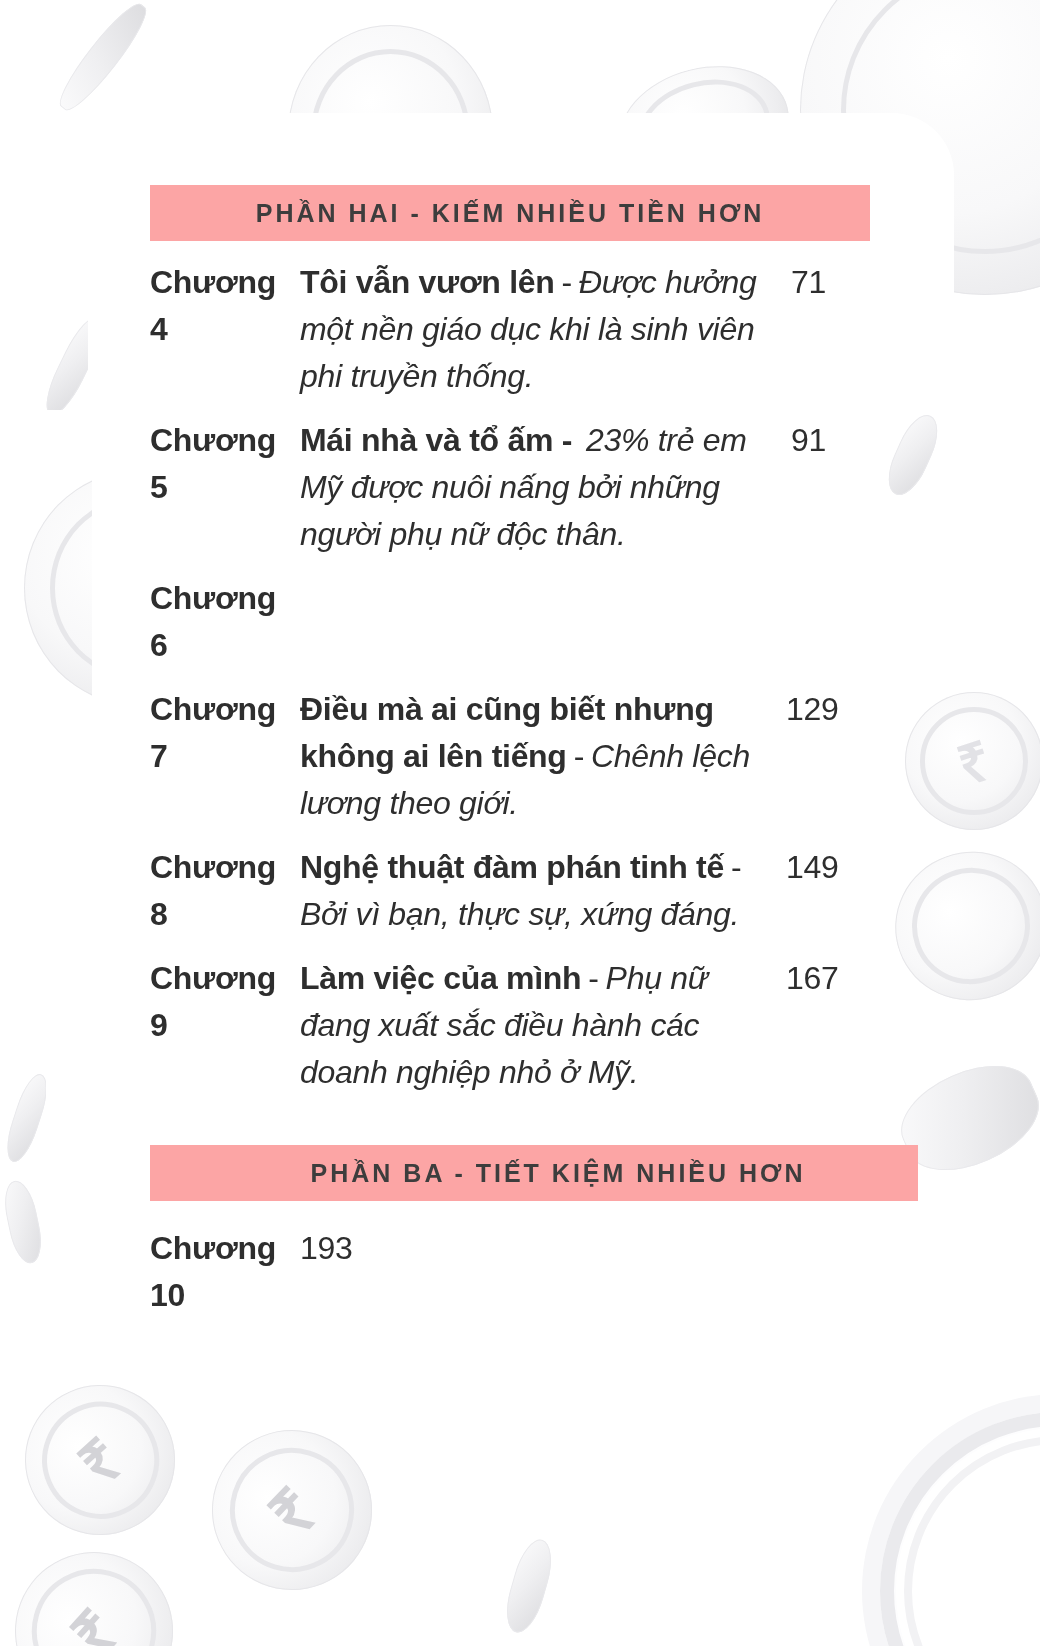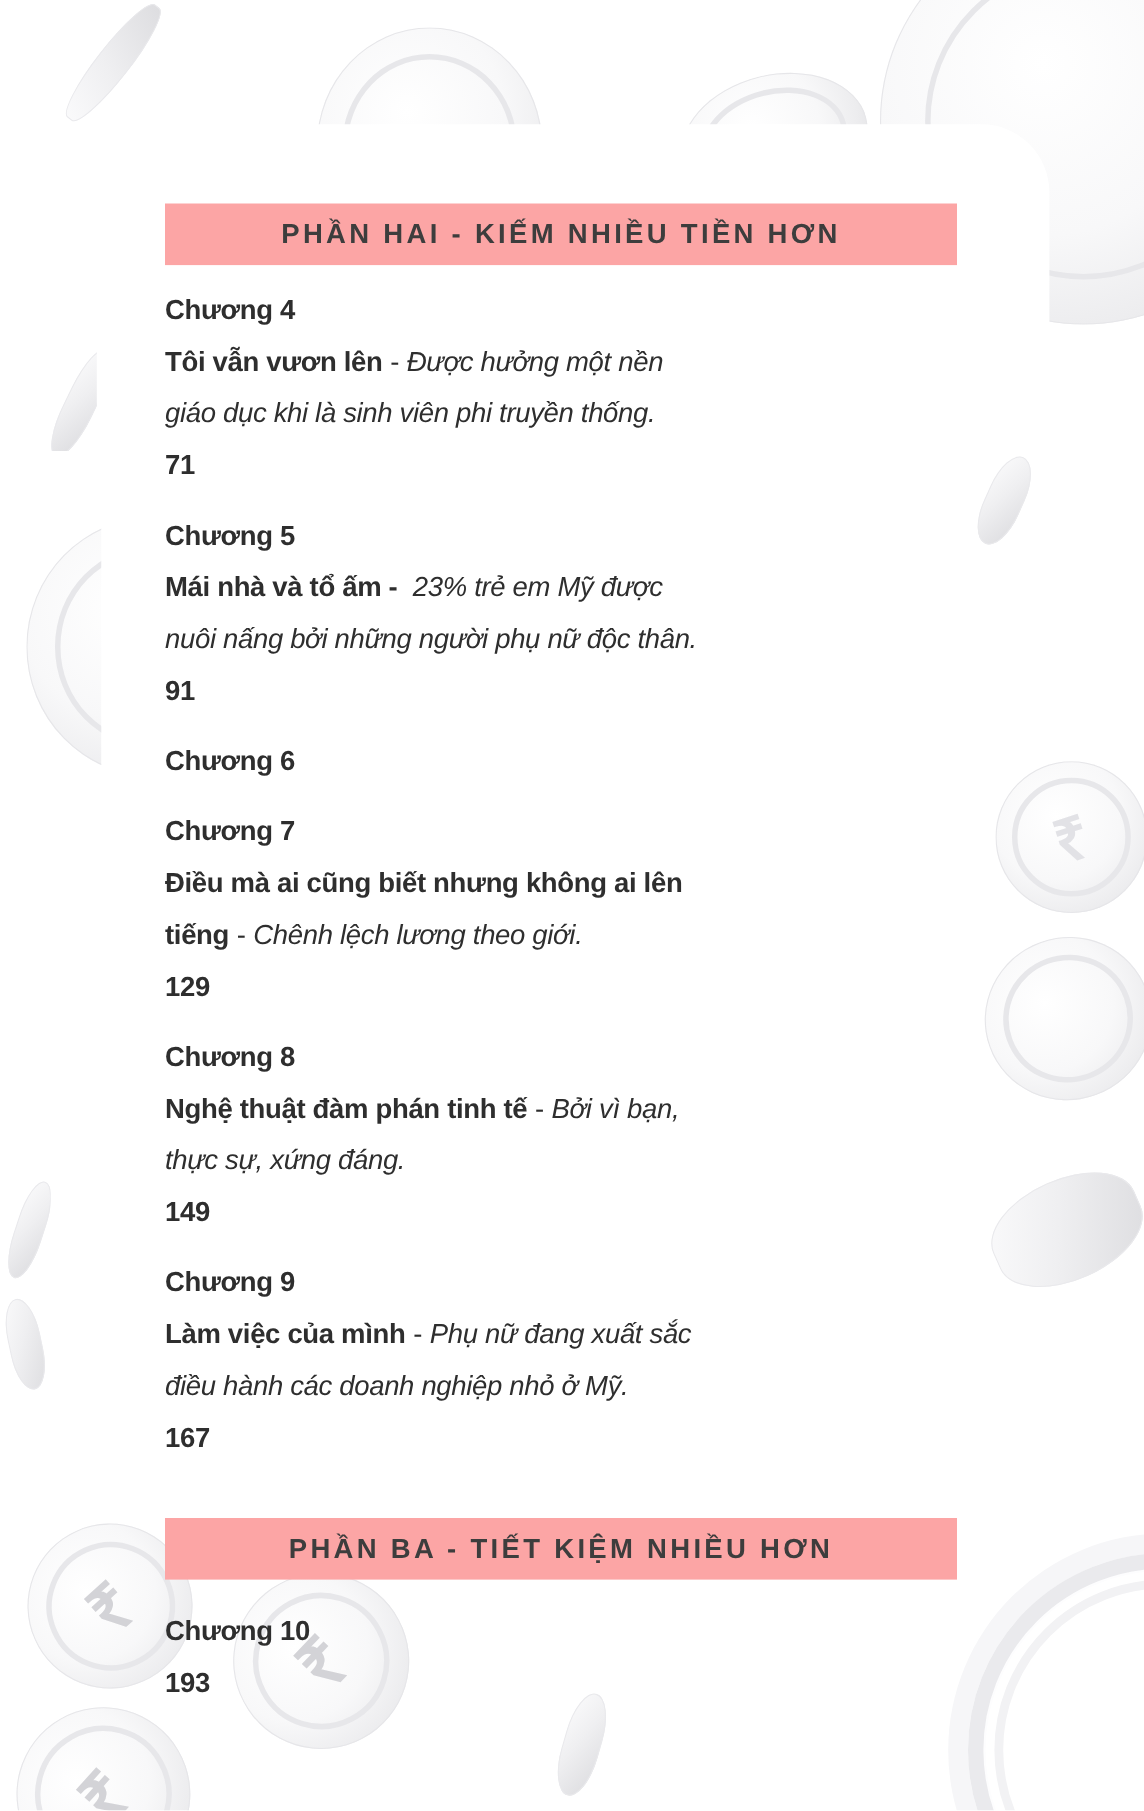--- a/index.html
+++ b/index.html
@@ -53,31 +53,31 @@
   
   .content {
     position:absolute; left:150px; top:185px; width:720px; z-index:3;
   }
   .section-bar {
     width:720px; height:56px; background:#fca5a5;
     display:flex; align-items:center; justify-content:center;
     font-size:25px; font-weight:bold; letter-spacing:3px; color:#3d3d3d;
   }
   .bar-1 { margin-bottom:18px; }
-  .bar-2 { margin-top:49px; margin-bottom:24px; }
+  .bar-2 { margin-top:49px; margin-bottom:24px;padding-left:48px; }
   .toc-row {
     display:flex; width:676px; margin-bottom:17px;
-    font-size:25px; line-height:47px; letter-spacing:-0.3px;flex-direction:column;
+    font-size:32px; line-height:47px; letter-spacing:-0.3px;
   }
   .chap-label { width:150px; flex-shrink:0; font-weight:bold; }
   .chap-text  { width:486px; flex-shrink:0; }
   .chap-title { font-weight:bold; font-style:normal;text-align:center; }
   .sep { margin:0 7px; font-weight:normal; font-style:normal; }
   .chap-desc  { font-style:italic; font-weight:normal; }
-  .chap-page  { width:40px; flex-shrink:0; font-weight:bold; }
+  .chap-page  { width:40px; flex-shrink:0; text-align:right; font-weight:normal; }
 </style>
 </head>
 <body>
 
 <div class="screen">
 
   <div class="coin c-edge" style="left:38px; top:42px; width:130px; height:30px; transform:rotate(-52deg);"></div>
   <div class="coin c-face" style="left:288px; top:25px; width:205px; height:215px;"></div>
   <div class="coin c-face" style="left:618px; top:68px; width:172px; height:120px; transform:rotate(-14deg);"></div>
   <div class="coin c-face" style="left:800px; top:-75px; width:370px; height:370px;"></div>

